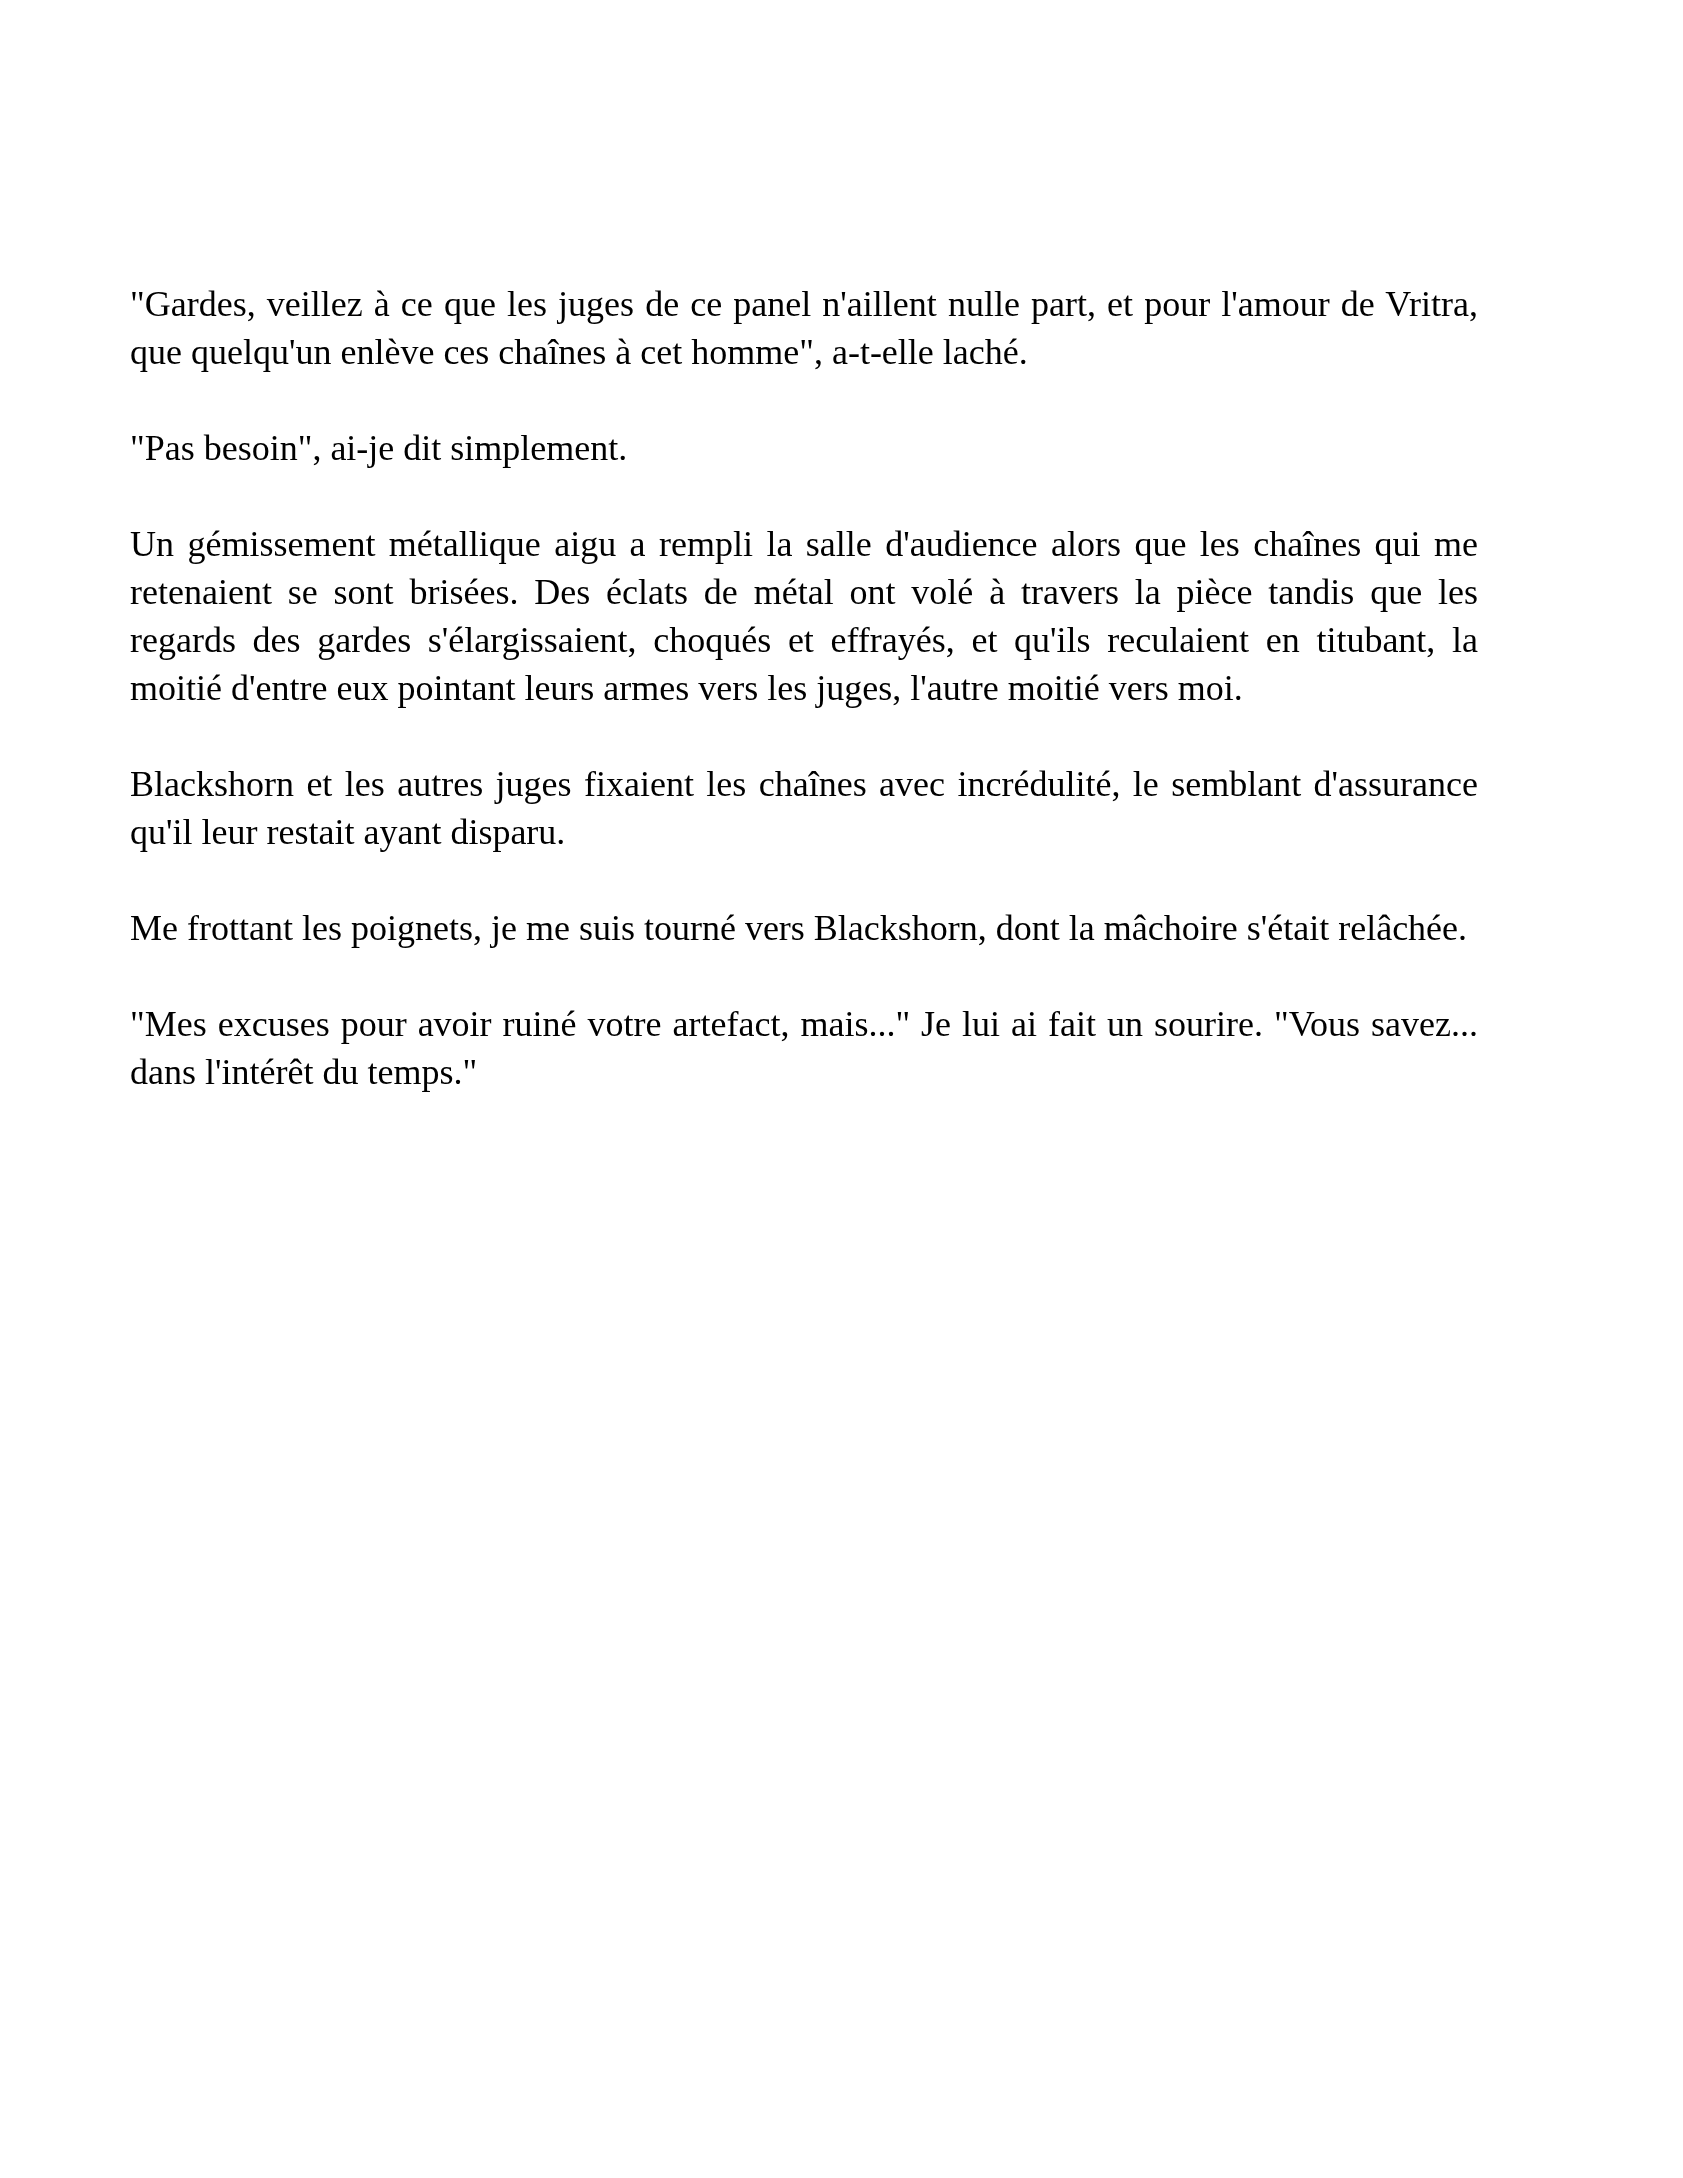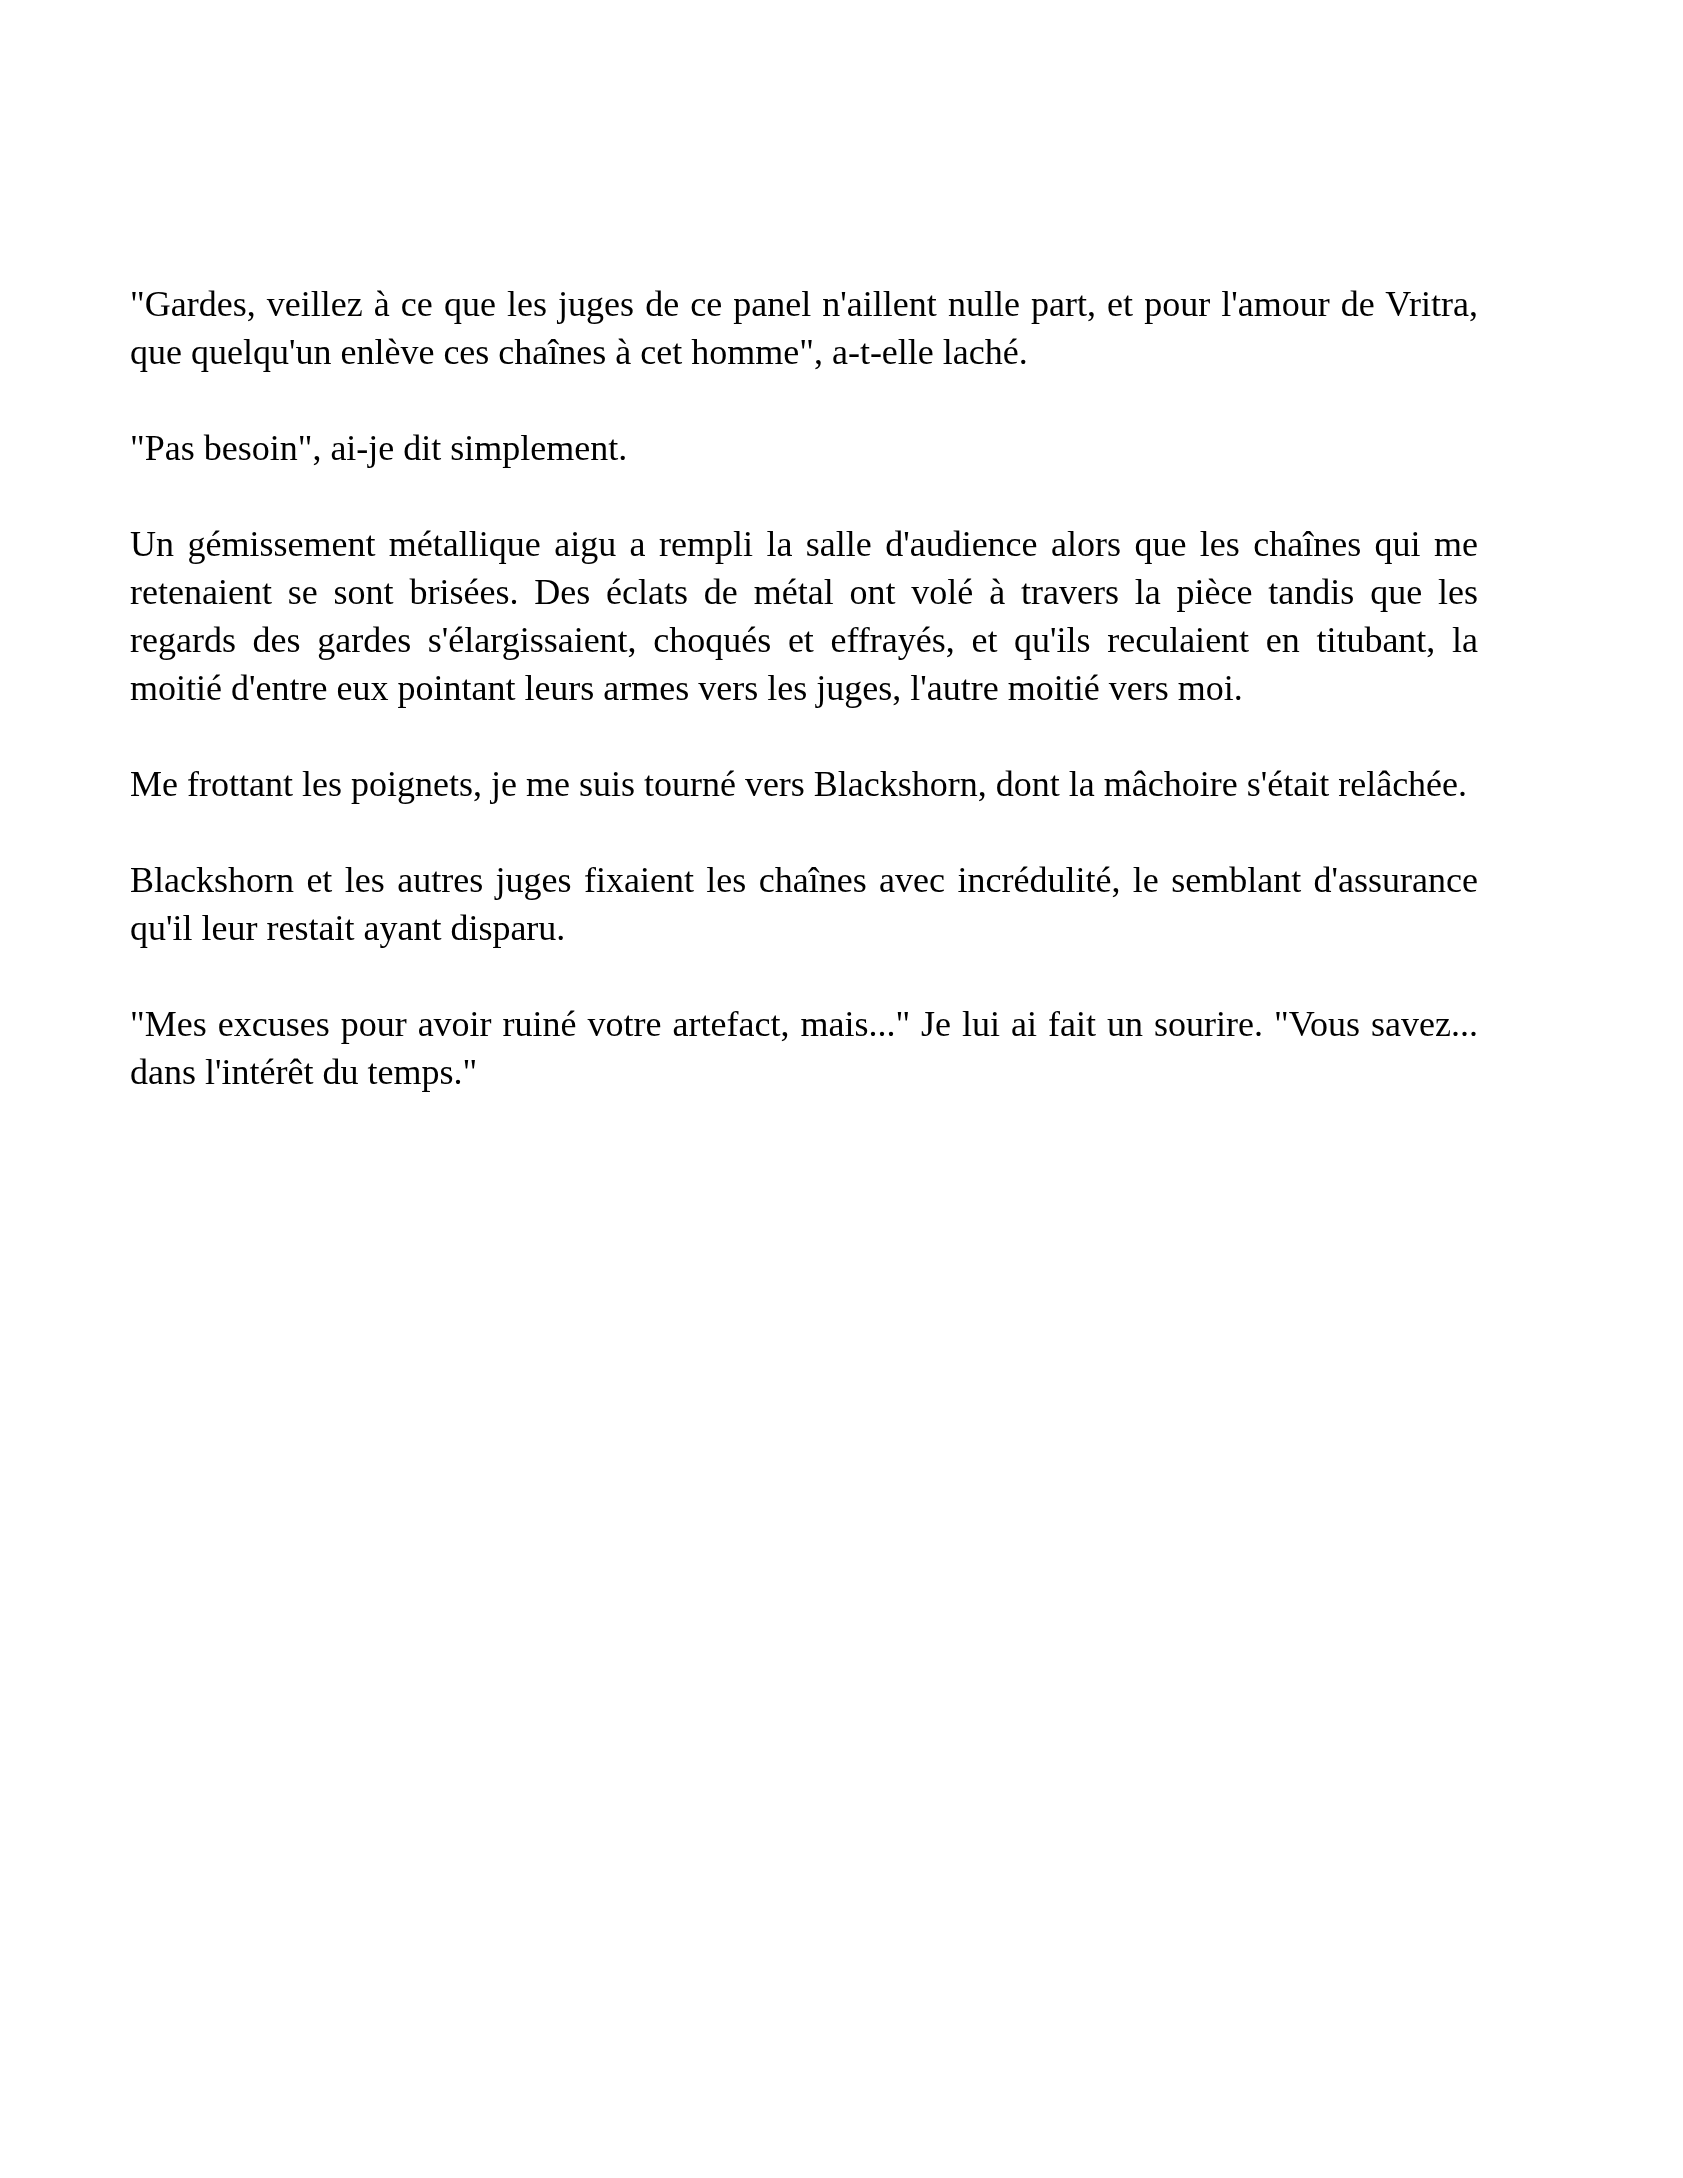--- a/index.html
+++ b/index.html
@@ -35,18 +35,18 @@
   }
 </style>
 </head>
 <body>
 
 <div class="page">
   <div class="text-block">
     <p>"Gardes, veillez à ce que les juges de ce panel n'aillent nulle part, et pour l'amour de Vritra, que quelqu'un enlève ces chaînes à cet homme", a-t-elle laché.</p>
     <p>"Pas besoin", ai-je dit simplement.</p>
     <p>Un gémissement métallique aigu a rempli la salle d'audience alors que les chaînes qui me retenaient se sont brisées. Des éclats de métal ont volé à travers la pièce tandis que les regards des gardes s'élargissaient, choqués et effrayés, et qu'ils reculaient en titubant, la moitié d'entre eux pointant leurs armes vers les juges, l'autre moitié vers moi.</p>
+    <p>Blackshorn et les autres juges fixaient les chaînes avec incrédulité, le semblant d'assurance qu'il leur restait ayant disparu.</p>
     <p>Me frottant les poignets, je me suis tourné vers Blackshorn, dont la mâchoire s'était relâchée.</p>
-    <p>Blackshorn et les autres juges fixaient les chaînes avec incrédulité, le semblant d'assurance qu'il leur restait ayant disparu.</p>
     <p>"Mes excuses pour avoir ruiné votre artefact, mais..." Je lui ai fait un sourire. "Vous savez... dans l'intérêt du temps."</p>
   </div>
 </div>
 
 
 </body></html>

